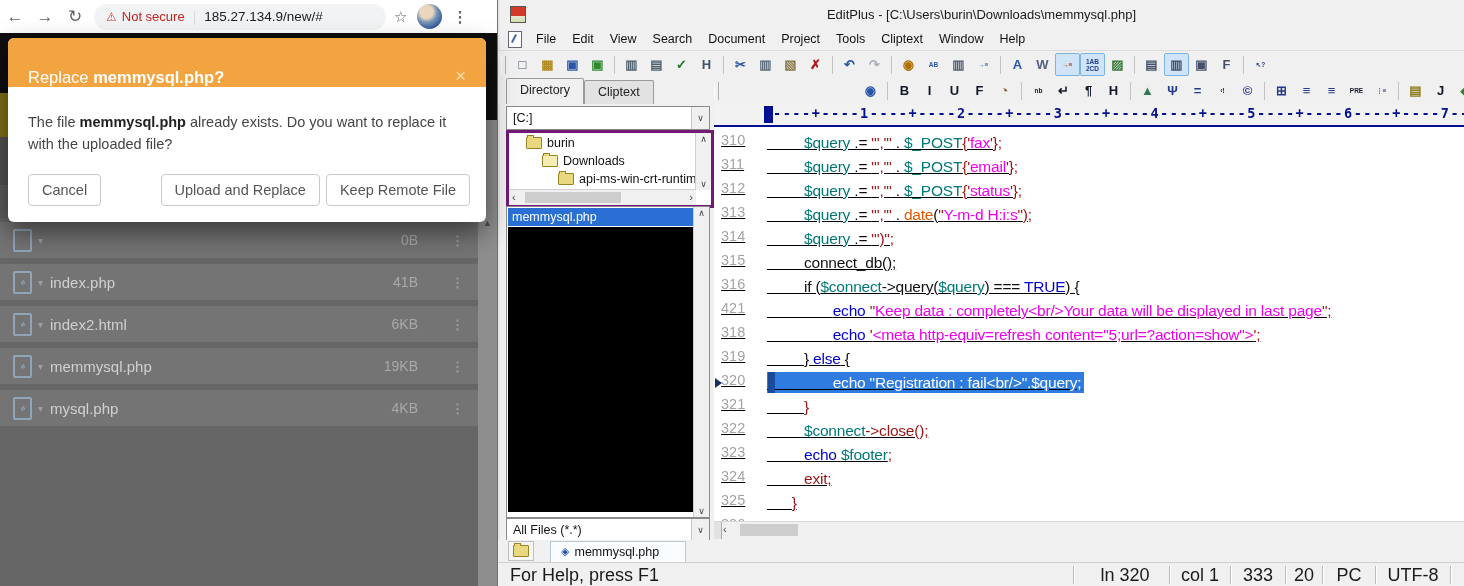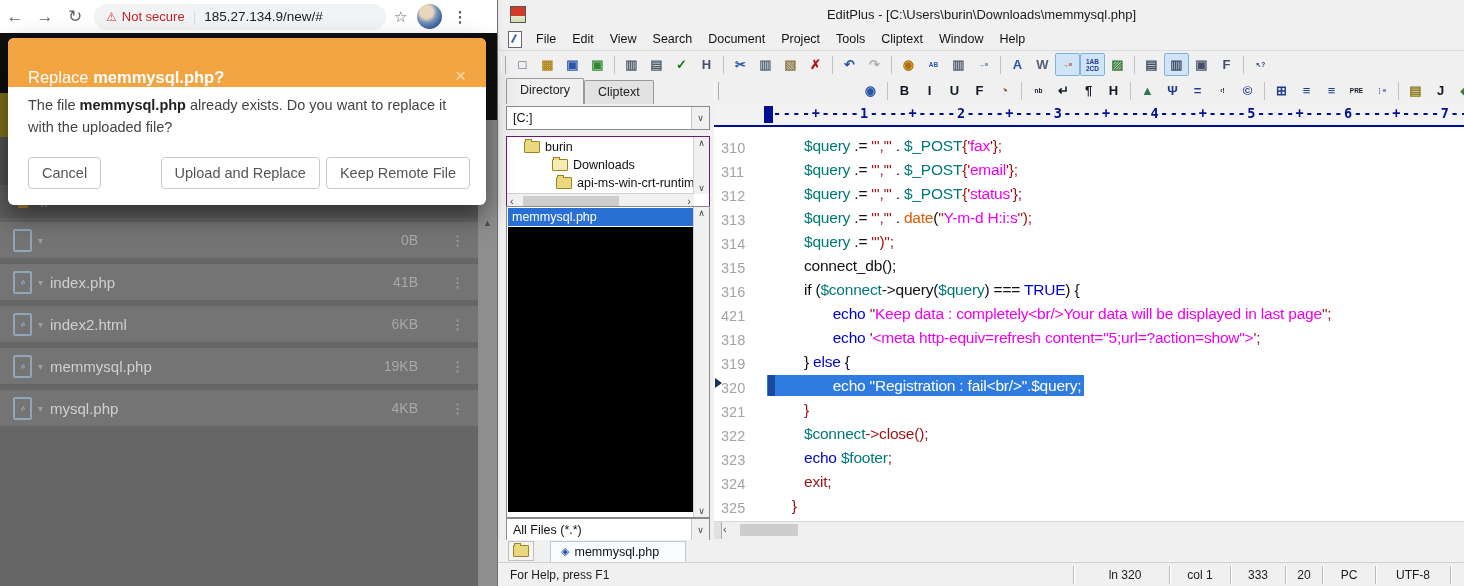--- a/index.html
+++ b/index.html
@@ -39,21 +39,21 @@
   .fkebab{color:#9d9d9d;font-size:13px;position:absolute;right:14px;font-weight:bold;}
   #scrollstrip{position:absolute;right:0;top:87px;bottom:0;width:19px;background:#8e8e8e;}
   #scrollstrip .sarr{position:absolute;top:98px;left:0;width:100%;text-align:center;color:#4d4d4d;font-size:9px;}
   
   #dialog{position:absolute;left:8px;top:38px;width:478px;background:#fff;border-radius:6px;
     box-shadow:0 10px 26px rgba(0,0,0,.5);z-index:10;overflow:hidden;}
   #dlghead{height:49px;background:#f2a440;display:flex;align-items:flex-end;padding:0 20px;}
   #dlgtitle{color:#fff;font-size:16.5px;}
   #dlgtitle b{font-weight:bold;}
   #dlgclose{margin-left:auto;color:#fbdcae;font-size:19px;cursor:pointer;}
-  #dlgbody{padding:7px 20px 4px 20px;font-size:14.5px;color:#444;line-height:1.55;}
+  #dlgbody{padding:24px 20px 4px 20px;font-size:14.5px;color:#444;line-height:1.55;}
   #dlgbody b{color:#222;}
   #dlgfoot{display:flex;padding:14px 16px 16px 20px;}
   .dbtn{background:#fff;border:1px solid #c9c9c9;border-radius:4px;color:#555;
     font-size:14.5px;padding:7px 13px;font-family:inherit;cursor:pointer;white-space:nowrap;}
   #dlgfoot .spacer{flex:1;}
   #dlgfoot .dbtn+.dbtn{margin-left:6px;}
   
   #editplus{position:absolute;left:497px;top:0;width:967px;height:586px;background:#f0f0f0;
     border-left:1px solid #707070;box-shadow:inset 2px 0 0 #e8e8e8;}
   #titlebar{position:absolute;left:0;top:0;right:0;height:28px;display:flex;align-items:center;}
@@ -79,21 +79,21 @@
   .ptab.active{background:#f0f0f0;padding-bottom:7px;}
   #tb2wrap{display:flex;align-items:center;margin-left:135px;}
   
   .combo{position:absolute;left:8px;width:202px;height:22px;background:#fff;border:1px solid #8a8a8a;
     display:flex;align-items:center;font-size:12.5px;color:#111;}
   .combo .cval{margin-left:6px;flex:1;}
   .combo .cbtn{width:17px;height:100%;background:#f0f0f0;border-left:1px solid #c8c8c8;
     display:flex;align-items:center;justify-content:center;font-size:9px;color:#444;}
   #drivecombo{top:106px;}
   #filtercombo{top:518px;}
-  #treebox{position:absolute;left:8px;top:136px;width:202px;height:72px;background:#fff;border:1px solid #701a75;}
+  #treebox{position:absolute;left:8px;top:130px;width:202px;height:72px;background:#fff;border:3px solid #701a75;}
   #treelist{position:absolute;left:1px;top:1px;right:16px;bottom:16px;overflow:hidden;}
   .titem{height:18px;display:flex;align-items:center;font-size:12.5px;color:#111;white-space:nowrap;cursor:pointer;}
   .fold{width:14px;height:10px;background:#ead880;border:1px solid #9a8325;border-radius:1px;
     position:relative;margin-right:5px;flex:none;}
   .fold::before{content:'';position:absolute;top:-3px;left:0;width:5px;height:2px;background:#ead880;
     border:1px solid #9a8325;border-bottom:none;}
   .fold.open{background:#f4ecb2;}
   .vscroll{position:absolute;right:0;top:0;width:15px;background:#f0f0f0;border-left:1px solid #d0d0d0;}
   .hscroll{position:absolute;left:0;bottom:0;height:15px;background:#f0f0f0;border-top:1px solid #d0d0d0;}
   .sbtn{position:absolute;color:#444;font-size:9px;width:100%;text-align:center;}
@@ -102,22 +102,22 @@
   #selrow{position:absolute;left:1px;top:1px;right:16px;height:18px;background:#2a6fd4;color:#fff;
     font-size:12.5px;display:flex;align-items:center;padding-left:4px;cursor:pointer;}
   #blackblock{position:absolute;left:1px;top:20px;right:16px;bottom:5px;background:#000;}
   
   #coderegion{position:absolute;left:216px;top:104px;right:0;height:417px;background:#fff;overflow:hidden;}
   #ruler{position:absolute;left:0;top:0;right:0;height:21px;background:#f2f2f2;border-bottom:2px solid #001090;}
   #rblock{position:absolute;left:50px;top:2px;width:9px;bottom:2px;background:#001090;}
   #rtext{position:absolute;left:59px;top:1px;font-family:"DejaVu Sans Mono",monospace;
     font-size:13.5px;letter-spacing:1.55px;color:#001090;white-space:nowrap;font-weight:bold;}
   #codebox{position:absolute;left:0;top:23px;right:0;bottom:0;overflow:hidden;padding-top:5px;}
-  .cline{display:flex;height:24px;align-items:flex-end;white-space:pre;position:relative;
-    font-size:15.5px;letter-spacing:-0.2px;}
+  .cline{display:flex;height:24px;align-items:flex-start;white-space:pre;position:relative;
+    font-size:15.5px;letter-spacing:-0.2px;text-decoration:underline;}
   .lnum{width:46px;padding-left:7px;color:#a3a3a3;flex:none;font-size:14.5px;letter-spacing:0;}
   .ctext{position:relative;height:21px;line-height:21px;}
   .tk-p{color:#101010;} .tk-v{color:#007878;} .tk-s{color:#9b1313;}
   .tk-m{color:#ee00ee;} .tk-k{color:#0000d0;} .tk-f{color:#e05800;}
   .cline.sel .ctext{background:#2f7ce0;padding-right:3px;}
   .cline.sel .ctext::before{content:'';position:absolute;left:1px;top:0;bottom:0;width:7px;background:#1a4a9c;}
   .cline.sel .ctext span{color:#fff !important;}
   .lmark{position:absolute;left:1px;top:6px;width:0;height:0;
     border-top:5px solid transparent;border-bottom:5px solid transparent;border-left:7px solid #16325c;}
   #codehscroll{position:absolute;left:216px;right:0;top:521px;height:17px;background:#f0f0f0;border-top:1px solid #d8d8d8;}
@@ -126,21 +126,21 @@
   #codehscroll .hthumb{position:absolute;left:26px;top:2px;width:58px;height:12px;background:#cdcdcd;}
   
   #tabbar{position:absolute;left:0;top:540px;right:0;height:22px;background:#f0f0f0;display:flex;align-items:center;}
   #tabfolderbtn{width:24px;height:18px;margin-left:10px;display:flex;align-items:center;justify-content:center;
     border:1px solid #c0c0c0;background:#f5f5f5;flex:none;cursor:pointer;}
   #tabfolderbtn .fold{margin:0;}
   #doctab{margin-left:16px;height:20px;background:#fafdff;border:1px solid #bcc8d4;border-bottom:none;
     display:flex;align-items:center;padding:0 26px 0 10px;font-size:12.5px;color:#111;cursor:pointer;}
   #doctab .dia{color:#2855a8;font-size:11px;margin-right:5px;}
   #statusbar{position:absolute;left:0;top:562px;right:0;height:24px;background:#f0f0f0;
-    border-top:1px solid #cfcfcf;display:flex;align-items:center;font-size:12px;color:#1a1a1a;}
+    border-top:1px solid #cfcfcf;display:flex;align-items:center;font-size:18px;color:#1a1a1a;}
   #helptext{margin-left:12px;flex:none;}
   #segs{margin-left:auto;display:flex;height:100%;align-items:center;}
   .seg{border-left:1px solid #bcbcbc;box-shadow:inset 1px 0 0 #fff;height:18px;line-height:18px;
     text-align:center;flex:none;overflow:hidden;}
 </style>
 </head>
 <body>
 
 <div id="browser">
   <div id="chrome">
@@ -319,21 +319,21 @@
   <div id="drivecombo" class="combo">
     <span class="cval">[C:]</span>
     <span class="cbtn">∨</span>
   </div>
   <div id="treebox">
     <div id="treelist">
         <div class="titem" style="padding-left: 16px;">
           <span class="fold"></span>
           <span>burin</span>
         </div>
-        <div class="titem" style="padding-left: 44px;">
+        <div class="titem" style="padding-left: 32px;">
           <span class="fold open"></span>
           <span>Downloads</span>
         </div>
         <div class="titem" style="padding-left: 48px;">
           <span class="fold"></span>
           <span>api-ms-win-crt-runtim</span>
         </div>
       </div>
     <div class="vscroll" style="top:0;bottom:15px;">
       <span class="sbtn" style="top:1px;">∧</span>

